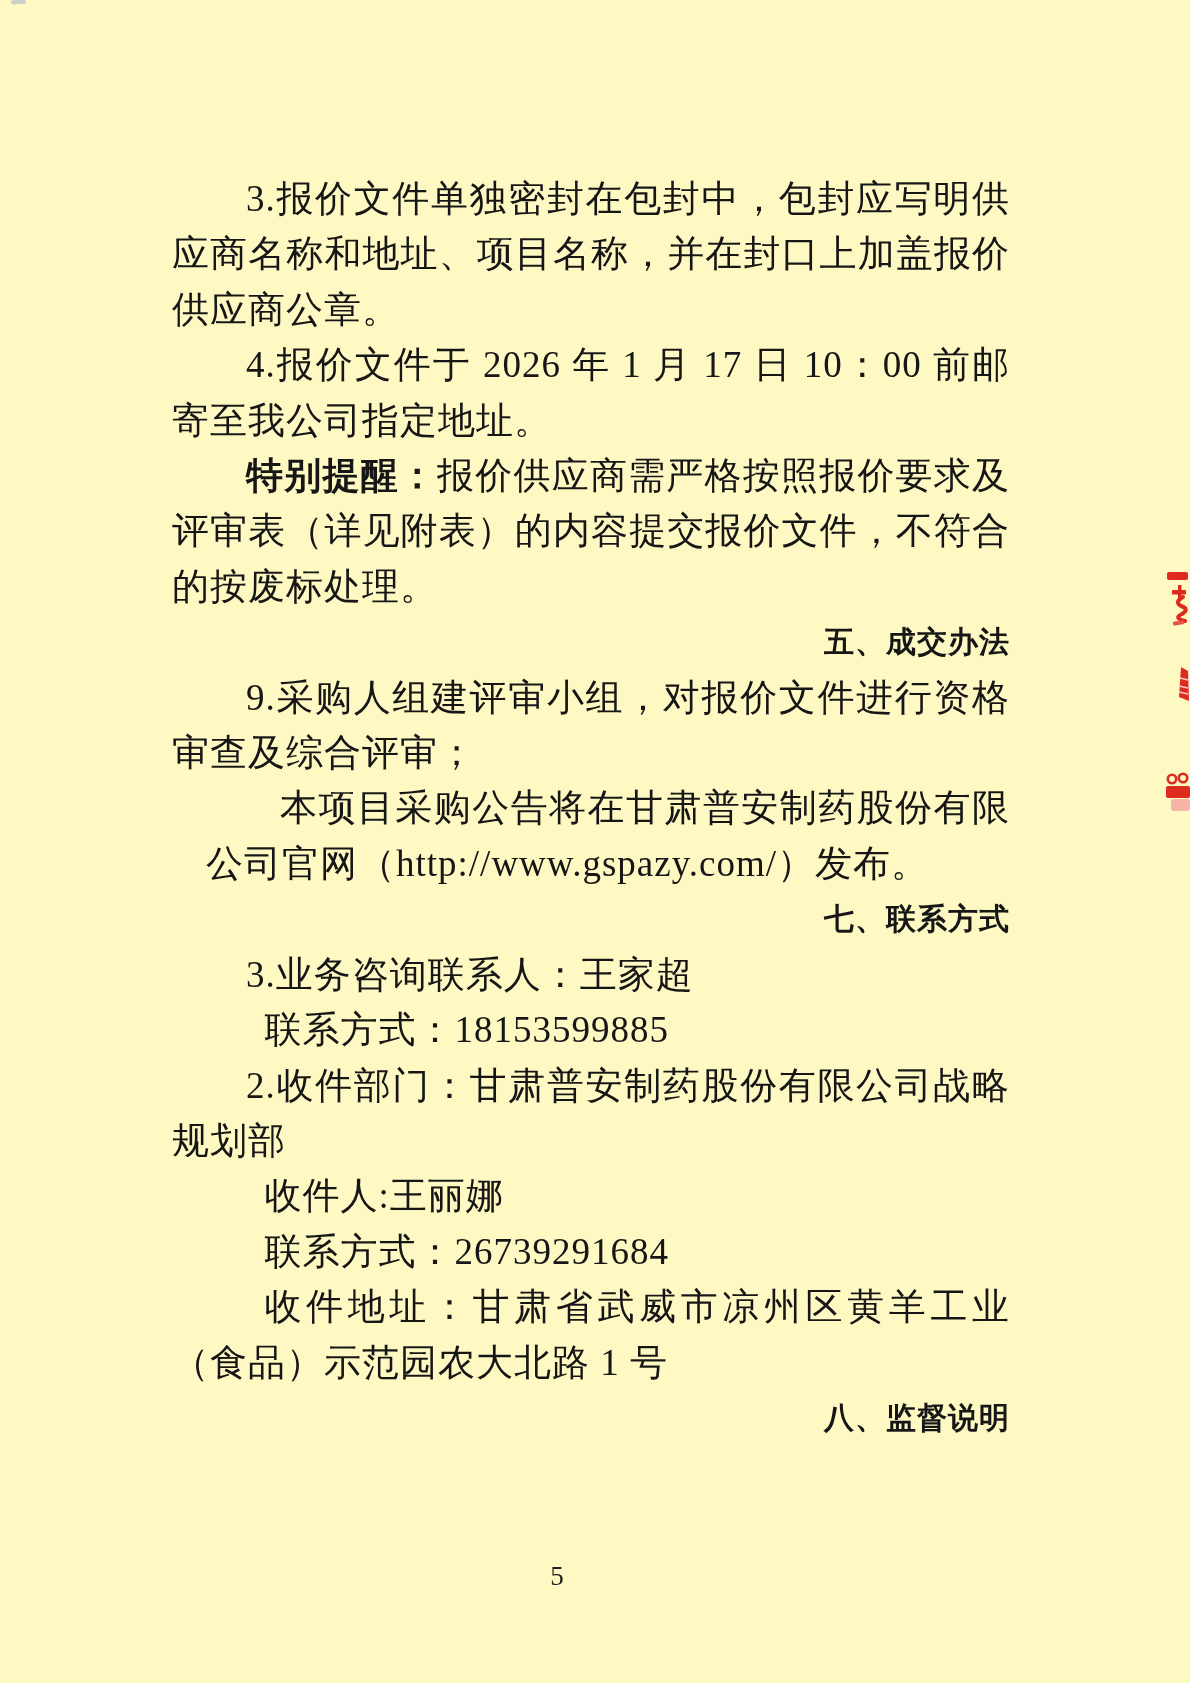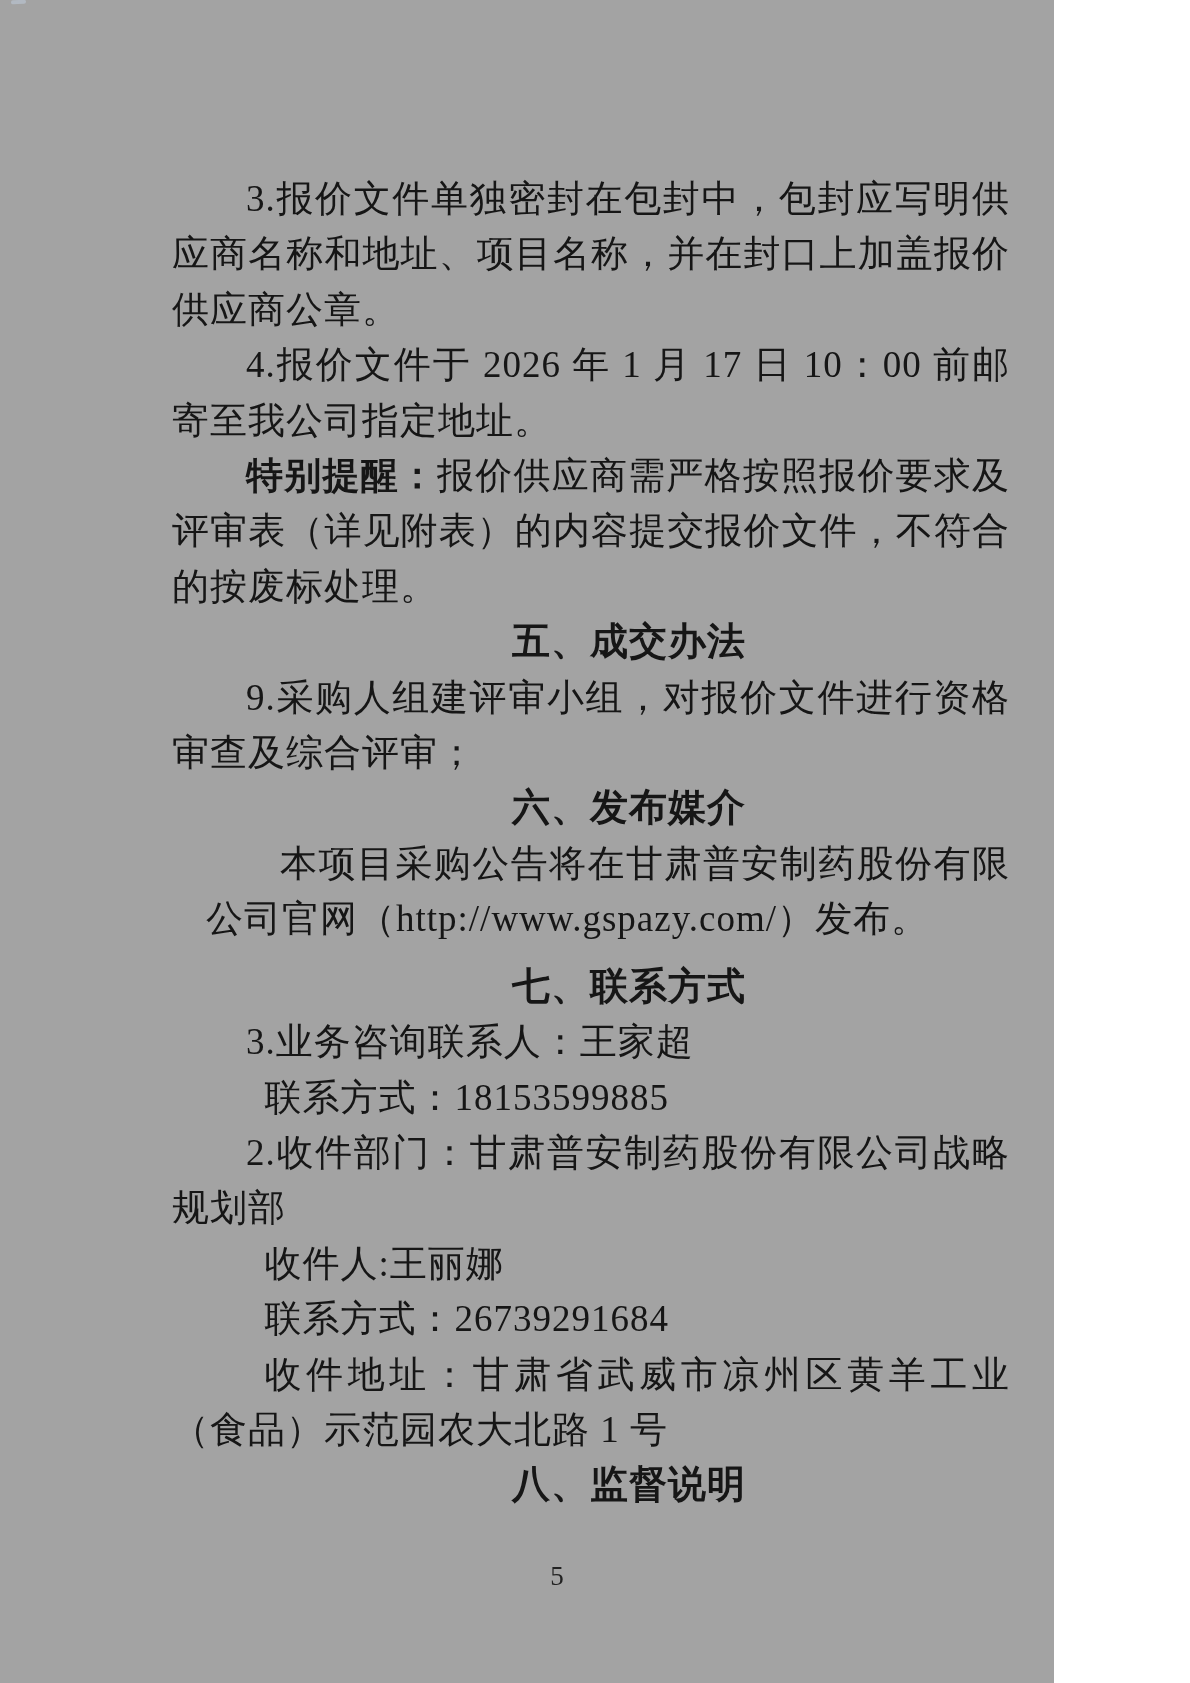--- a/index.html
+++ b/index.html
@@ -2,23 +2,23 @@
 <html><head>
 <meta charset="utf-8">
 <style>
   html, body {
     margin: 0;
     padding: 0;
     background: #ffffff;
   }
   .page {
     position: relative;
-    width: 1054px;
+    width: 1190px;
     height: 1683px;
-    background: #a3a3a3;
+    background: #fef9c3;
     overflow: hidden;
     font-family: "Liberation Serif", serif;
   }
   .doc-body {
     position: absolute;
     left: 172px;
     top: 171px;
     width: 838px;
     font-size: 37px;
     line-height: 55.4px;
@@ -26,22 +26,22 @@
     color: #161616;
     text-align: justify;
   }
   .doc-body p {
     margin: 0;
     padding: 0;
   }
   .doc-body p.heading {
     font-family: "Liberation Sans", sans-serif;
     font-weight: 700;
-    font-size: 38px;
-    text-align: center;
+    font-size: 30px;
+    text-align: right;
   }
   .seg { font-family: inherit; }
   .seg.bold {
     font-family: "Liberation Sans", sans-serif;
     font-weight: 700;
     font-style: normal;
   }
   .page-number {
     position: absolute;
     left: 0;
@@ -74,23 +74,22 @@
 <div class="page">
 
   <div class="corner-artifact"></div>
 
   <div class="doc-body">
       <p class="body" style="text-indent: 2em;"><span class="seg">3.报价文件单独密封在包封中，包封应写明供应商名称和地址、项目名称，并在封口上加盖报价供应商公章。</span></p>
       <p class="body" style="text-indent: 2em;"><span class="seg">4.报价文件于 2026 年 1 月 17 日 10：00 前邮寄至我公司指定地址。</span></p>
       <p class="body" style="text-indent: 2em;"><b class="seg bold">特别提醒：</b><span class="seg">报价供应商需严格按照报价要求及评审表（详见附表）的内容提交报价文件，不符合的按废标处理。</span></p>
       <p class="heading" style="text-indent: 2em;"><b class="seg bold">五、成交办法</b></p>
       <p class="body" style="text-indent: 2em;"><span class="seg">9.采购人组建评审小组，对报价文件进行资格审查及综合评审；</span></p>
-      <p class="heading" style="text-indent: 2em;"><b class="seg bold">六、发布媒介</b></p>
       <p class="body" style="text-indent: 2em; margin-left: 34px;"><span class="seg">本项目采购公告将在甘肃普安制药股份有限公司官网（http://www.gspazy.com/）发布。</span></p>
-      <p class="heading" style="text-indent: 2em; margin-top: 12px;"><b class="seg bold">七、联系方式</b></p>
+      <p class="heading" style="text-indent: 2em;"><b class="seg bold">七、联系方式</b></p>
       <p class="body" style="text-indent: 2em;"><span class="seg">3.业务咨询联系人：王家超</span></p>
       <p class="body" style="text-indent: 2.5em;"><span class="seg">联系方式：18153599885</span></p>
       <p class="body" style="text-indent: 2em;"><span class="seg">2.收件部门：甘肃普安制药股份有限公司战略规划部</span></p>
       <p class="body" style="text-indent: 2.5em;"><span class="seg">收件人:王丽娜</span></p>
       <p class="body" style="text-indent: 2.5em;"><span class="seg">联系方式：26739291684</span></p>
       <p class="body" style="text-indent: 2.5em;"><span class="seg">收件地址：甘肃省武威市凉州区黄羊工业（食品）示范园农大北路 1 号</span></p>
       <p class="heading" style="text-indent: 2em;"><b class="seg bold">八、监督说明</b></p>
     </div>
 
   <div class="page-number">5</div>

